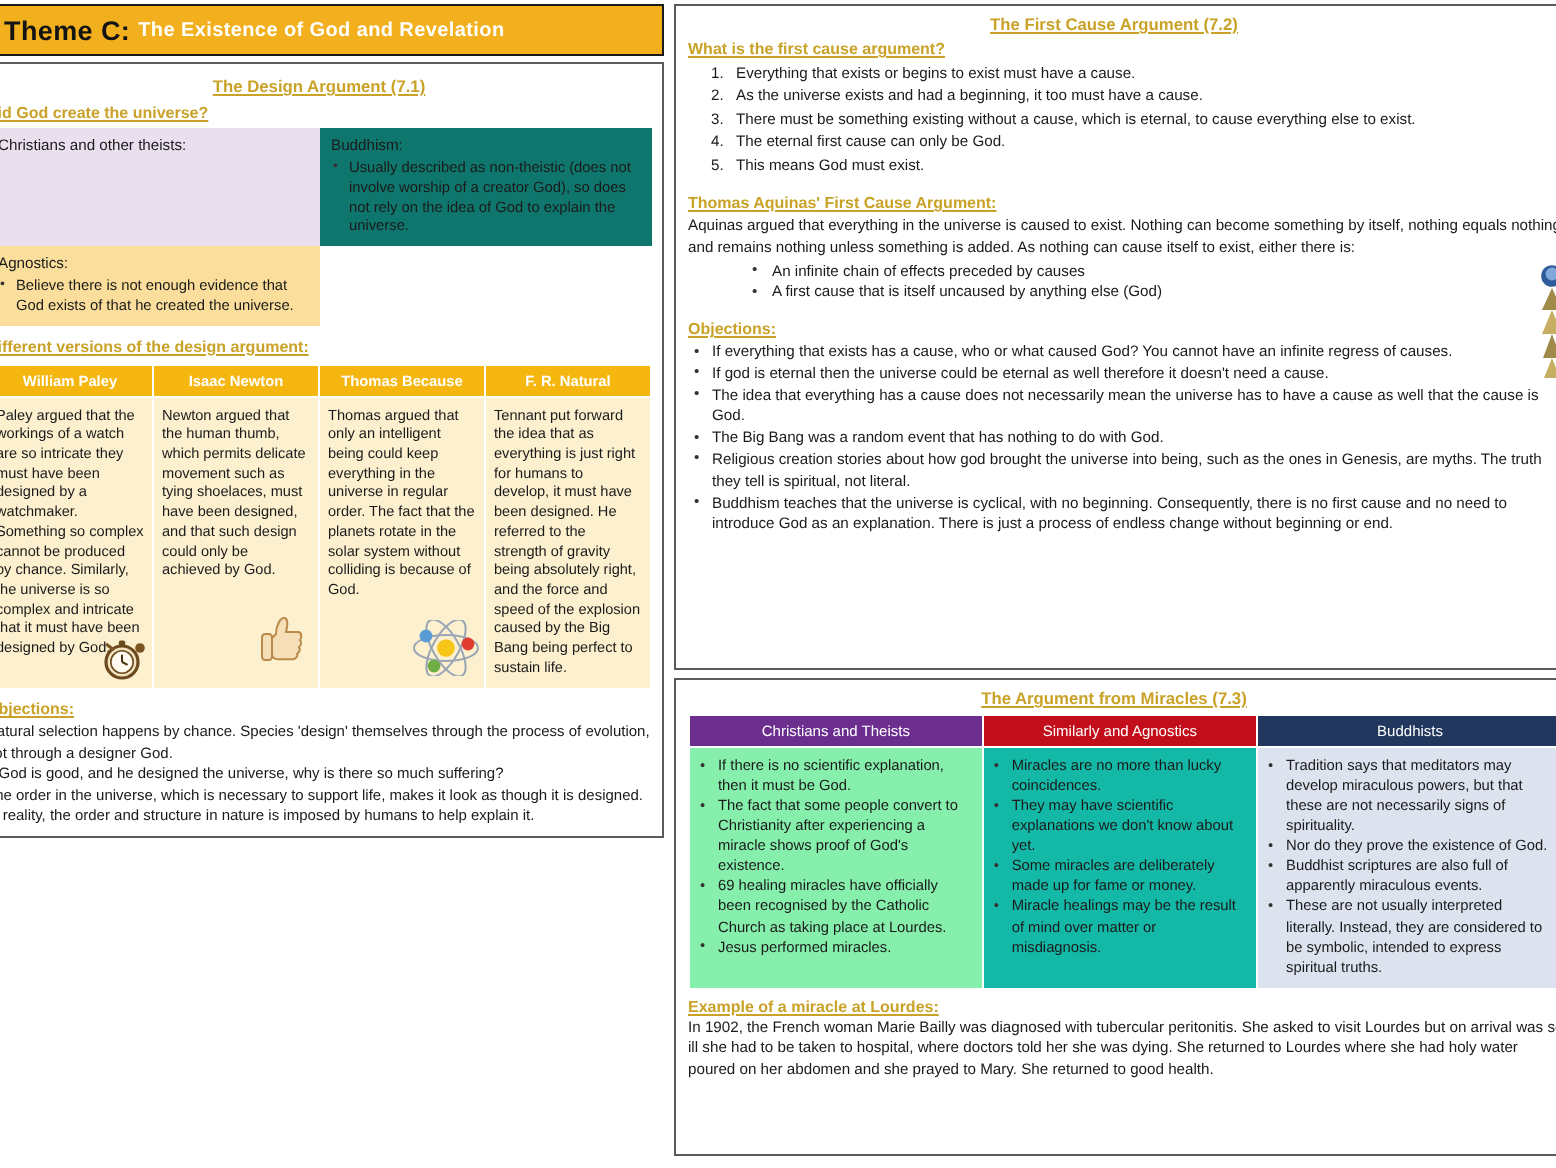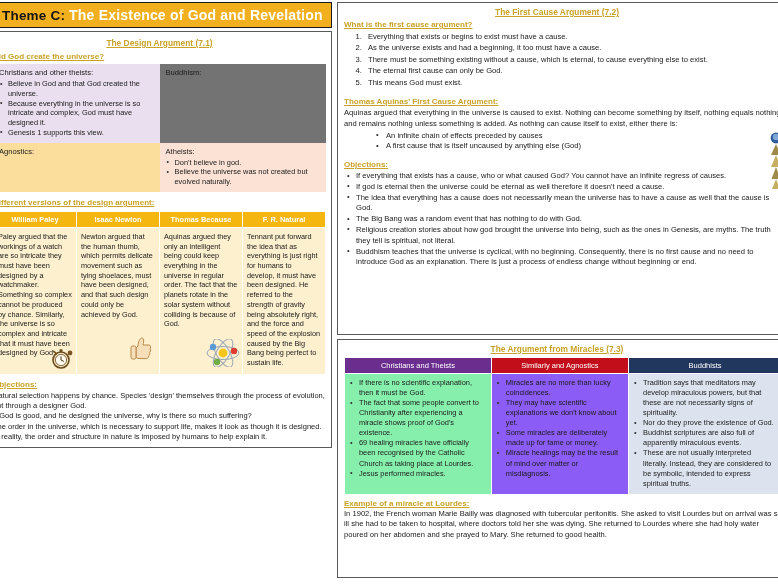--- a/index.html
+++ b/index.html
@@ -30,21 +30,21 @@
   .theme-banner {
     background:#F2B01E;
     border:1.2px solid #1a1a1a;
     height:26px;
     display:flex;
     align-items:center;
     padding-left:14px;
     margin:2px 3px 3px 0;
   }
   .theme-banner .t1 { font-size:13.5px; font-weight:bold; color:#141414; letter-spacing:.2px; }
-  .theme-banner .t2 { font-size:14px; font-weight:bold; color:#ffffff; letter-spacing:.2px; margin-left:4px;text-align:right; }
+  .theme-banner .t2 { font-size:10px; font-weight:bold; color:#ffffff; letter-spacing:.2px; margin-left:4px;text-align:right; }
 
   .panel {
     border:1.1px solid #5a5a5a;
     margin:0 3px 4px 0;
     background:#fff;
     padding:4px 5px 5px 5px;
   }
   .sec-title {
     text-align:center;
     color:#C9A227;
@@ -63,21 +63,21 @@
 
   .grid2 { display:flex; gap:0; }
   .cellbox { padding:4px 5px 5px 6px; line-height:1.32; }
   .cellbox h4 { margin:0 0 1px 0; font-size:7.6px; font-weight:normal; }
   .cellbox ul { margin:0; padding:0 0 0 9px; list-style:none; }
   .cellbox li { position:relative; margin-bottom:0px; padding-left:0; }
   .cellbox li:before {
     content:"\2022"; position:absolute; left:-8px; top:-0.5px; font-size:7px; color:#333;
   }
   .c-purple { background:#EADFEF; width:50%; }
-  .c-green  { background:#737373; width:50%; }
+  .c-green  { background:#0f766e; width:50%; }
   .c-gold   { background:#FBDE9B; width:50%; }
   .c-peach  { background:#FBE2D5; width:50%; }
 
   .vers-title {
     color:#C9A227; font-weight:bold; font-size:8px;
     text-decoration:underline; margin:6px 0 4px 0;
   }
   table.versions { width:100%; border-collapse:collapse; table-layout:fixed; }
   table.versions th {
     background:#F5B70F; color:#ffffff; font-size:7.4px; font-weight:bold;
@@ -144,21 +144,21 @@
     font-size:7.4px; padding:4px 5px 5px 4px; border:1.3px solid #ffffff;
     vertical-align:top; line-height:1.36;
   }
   table.miracles td ul { margin:0; padding:0 0 0 10px; list-style:none; }
   table.miracles td li { position:relative; margin-bottom:0px; }
   table.miracles td li:before { content:"\2022"; position:absolute; left:-9px; top:-0.5px; color:#333; }
   .hdr-christian { background:#6B2E8F; }
   .hdr-atheist   { background:#C20E1A; }
   .hdr-buddhist  { background:#21375E; }
   .td-christian  { background:#86efac; }
-  .td-atheist    { background:#8b5cf6; }
+  .td-atheist    { background:#14b8a6; }
   .td-buddhist   { background:#DCE3EF; }
   .lourdes-title {
     color:#C9A227; font-weight:bold; font-size:8px;
     text-decoration:underline; margin:4px 0 1px 0;
   }
   .rdeco { position:absolute; right:2px; pointer-events:none; }
 </style>
 </head>
 <body>
 
@@ -172,42 +172,34 @@
         <span class="t2">The Existence of God and Revelation</span>
       </div>
 
       <div class="panel">
         <div class="sec-title">The Design Argument (7.1)</div>
         <div class="sub-q">Did God create the universe?</div>
 
         <div class="grid2">
           <div class="cellbox c-purple">
             <h4>Christians and other theists:</h4>
-            <ul>
-              <li>Believe in God and that God created the universe.</li>
-              <li>Because everything in the universe is so intricate and complex, God must have designed it.</li>
-              <li>Genesis 1 supports this view.</li>
-            </ul>
           </div>
           <div class="cellbox c-green">
             <h4>Buddhism:</h4>
             <ul>
+              <li>Usually described as non-theistic (does not involve worship of a creator God), so does not rely on the idea of God to explain the universe.</li>
             </ul>
           </div>
         </div>
 
         <div class="grid2">
           <div class="cellbox c-gold">
             <h4>Agnostics:</h4>
-          </div>
-          <div class="cellbox c-peach">
-            <h4>Atheists:</h4>
-            <ul>
-              <li>Don't believe in god.</li>
-              <li>Believe the universe was not created but evolved naturally.</li>
+            <ul>
+              <li>Believe there is not enough evidence that God exists of that he created the universe.</li>
             </ul>
           </div>
         </div>
 
         <div class="vers-title">Different versions of the design argument:</div>
 
         <table class="versions">
           <tbody>
               <tr>
             <th>William Paley</th>
@@ -233,21 +225,21 @@
             <td>
               <span>Newton argued that the human thumb, which permits delicate movement such as tying shoelaces, must have been designed, and that such design could only be achieved by God.</span>
               <span class="doodle thumb">
                 <svg width="24" height="30" viewBox="0 0 24 30">
                   <path d="M9 11 C9 7 11 3 13 3 C15 3 15 6 14 10 L20 10 C22 10 22 13 21 14 C22 15 21.5 17 20.5 17.6 C21.3 18.6 20.6 20.4 19.6 20.8 C20 22 19 23.6 17.6 23.6 L10 23.6 C8 23.6 7 22.4 7 21 L7 13 Z" fill="#F6DEB8" stroke="#B98A4A" stroke-width="1"></path>
                   <rect x="2" y="11" width="5" height="13" rx="1.6" fill="#F6DEB8" stroke="#B98A4A" stroke-width="1"></rect>
                 </svg>
               </span>
             </td>
             <td>
-              <span>Aquinas argued they only an intelligent being could keep everything in the universe in regular order. The fact that the planets rotate in the solar system without colliding is because of God.</span>
+              <span>Thomas argued that only an intelligent being could keep everything in the universe in regular order. The fact that the planets rotate in the solar system without colliding is because of God.</span>
               <span class="doodle atom">
                 <svg width="36" height="28" viewBox="0 0 36 28">
                   <ellipse cx="18" cy="14" rx="16" ry="6.5" fill="none" stroke="#9aa6b5" stroke-width="1"></ellipse>
                   <ellipse cx="18" cy="14" rx="16" ry="6.5" fill="none" stroke="#9aa6b5" stroke-width="1" transform="rotate(60 18 14)"></ellipse>
                   <ellipse cx="18" cy="14" rx="16" ry="6.5" fill="none" stroke="#9aa6b5" stroke-width="1" transform="rotate(-60 18 14)"></ellipse>
                   <circle cx="18" cy="14" r="4.4" fill="#F5C518"></circle>
                   <circle cx="8" cy="8" r="3.2" fill="#5B9BD5"></circle>
                   <circle cx="29" cy="12" r="3.2" fill="#E03C31"></circle>
                   <circle cx="12" cy="23" r="3.2" fill="#70AD47"></circle>
                 </svg>

